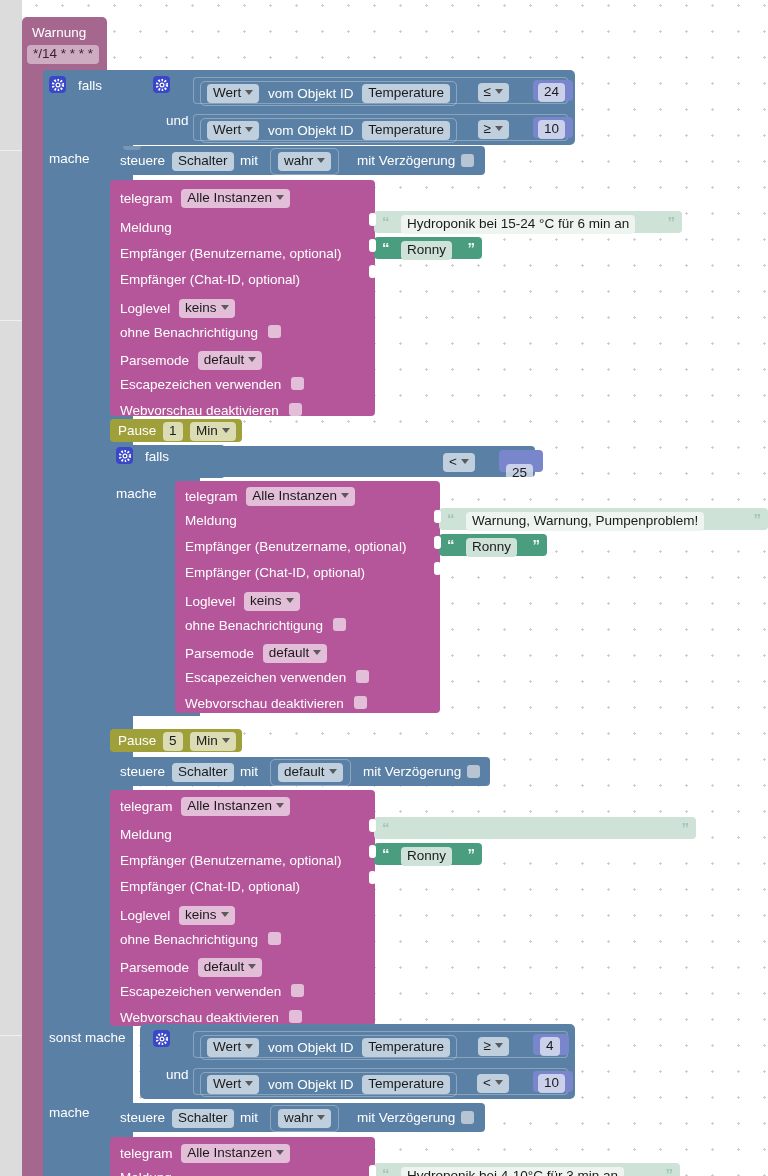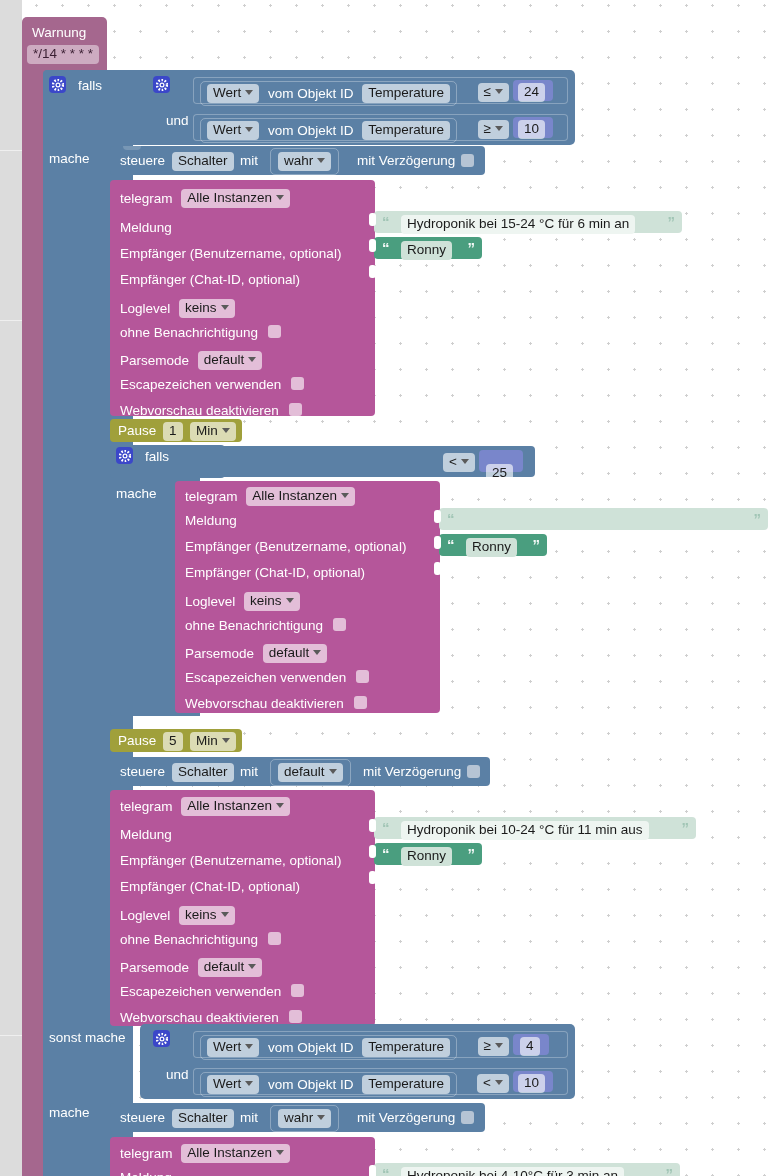--- a/index.html
+++ b/index.html
@@ -41,21 +41,21 @@
     font-size: 13.5px;
     line-height: 1;
     white-space: nowrap;
     z-index: 3;
   }
   
   .c-sched   { background: #a5678e; }
   .c-ctrl    { background: #5b80a5; }
   .c-tg2     { background: #b5569a; }
   .c-pause   { background: #9a9a31; background: #a0a03b; }
-  .c-num     { background: #7986cb; }
+  .c-num     { background: #7986cb; margin-left: 20px; }
   .c-text    { background: #cfe2d8; }
   .c-text-d  { background: #4a9e7f; }
 
   
   .fld {
     display: inline-block;
     background: rgba(255,255,255,0.62);
     color: #1a1a1a;
     border-radius: 4px;
     padding: 2px 6px 3px 6px;
@@ -316,20 +316,21 @@
       <span class="lbl">Escapezeichen verwenden</span>
       <span class="cbx" style="margin-left:6px;"></span>
     </div>
     <div class="row" style="top:215px;">
       <span class="lbl">Webvorschau deaktivieren</span>
       <span class="cbx" style="margin-left:6px;"></span>
     </div>
   </div>
   <div class="blk c-text" style="left:439px; top:508px; width:329px; height:22px;">
     <span class="q l qs" style="position:absolute; left:8px; top:3px;">“</span>
+    <span class="fld" style="position:absolute; left:27px; top:4px; background:#eef5f1; color:#1a1a1a;">Warnung, Warnung, Pumpenproblem!</span>
     <span class="q r qs" style="position:absolute; right:8px; top:3px;">”</span>
   </div>
   <div class="blk c-text-d" style="left:439px; top:534px; width:108px; height:22px;">
     <span class="q l" style="position:absolute; left:8px; top:3px;">“</span>
     <span class="fld" style="position:absolute; left:27px; top:4px; background:#cfe2d8; color:#1a1a1a;">Ronny</span>
     <span class="q r" style="position:absolute; right:8px; top:3px;">”</span>
   </div>
   <div class="socket" style="left:434px; top:510px; z-index:5;"></div>
   <div class="socket" style="left:434px; top:536px; z-index:5;"></div>
   <div class="socket" style="left:434px; top:562px; z-index:5;"></div>
@@ -380,21 +381,20 @@
       <span class="lbl">Escapezeichen verwenden</span>
       <span class="cbx" style="margin-left:6px;"></span>
     </div>
     <div class="row" style="top:220px;">
       <span class="lbl">Webvorschau deaktivieren</span>
       <span class="cbx" style="margin-left:6px;"></span>
     </div>
   </div>
   <div class="blk c-text" style="left:374px; top:817px; width:322px; height:22px;">
     <span class="q l qs" style="position:absolute; left:8px; top:3px;">“</span>
-    <span class="fld" style="position:absolute; left:27px; top:4px; background:#eef5f1; color:#1a1a1a;">Hydroponik bei 10-24 °C für 11 min aus</span>
     <span class="q r qs" style="position:absolute; right:8px; top:3px;">”</span>
   </div>
   <div class="blk c-text-d" style="left:374px; top:843px; width:108px; height:22px;">
     <span class="q l" style="position:absolute; left:8px; top:3px;">“</span>
     <span class="fld" style="position:absolute; left:27px; top:4px; background:#cfe2d8; color:#1a1a1a;">Ronny</span>
     <span class="q r" style="position:absolute; right:8px; top:3px;">”</span>
   </div>
   <div class="socket" style="left:369px; top:819px; z-index:5;"></div>
   <div class="socket" style="left:369px; top:845px; z-index:5;"></div>
   <div class="socket" style="left:369px; top:871px; z-index:5;"></div>

